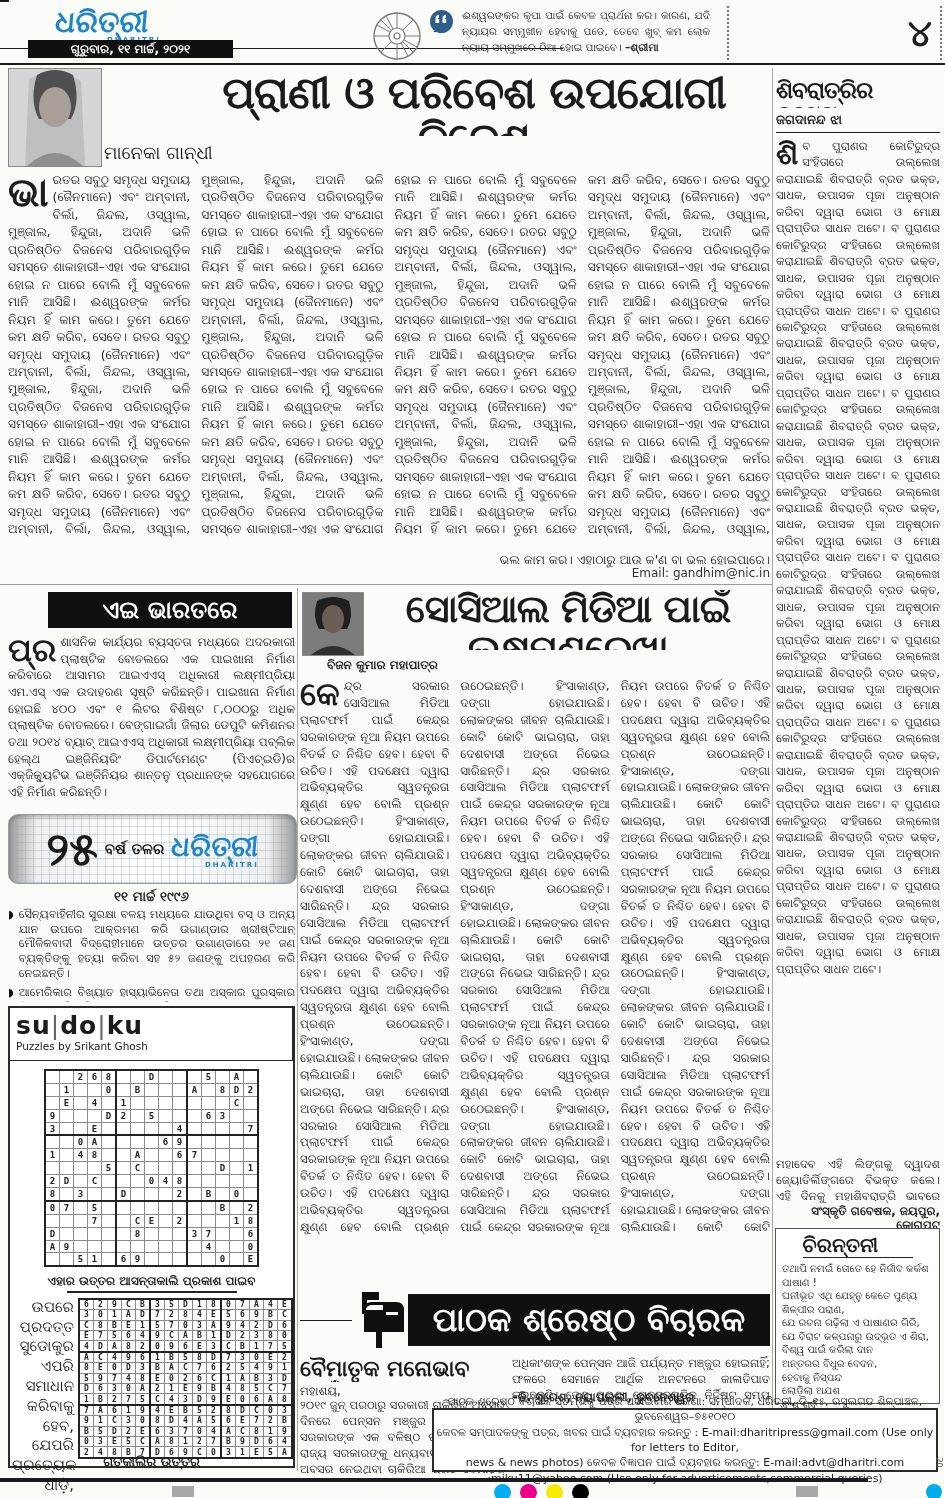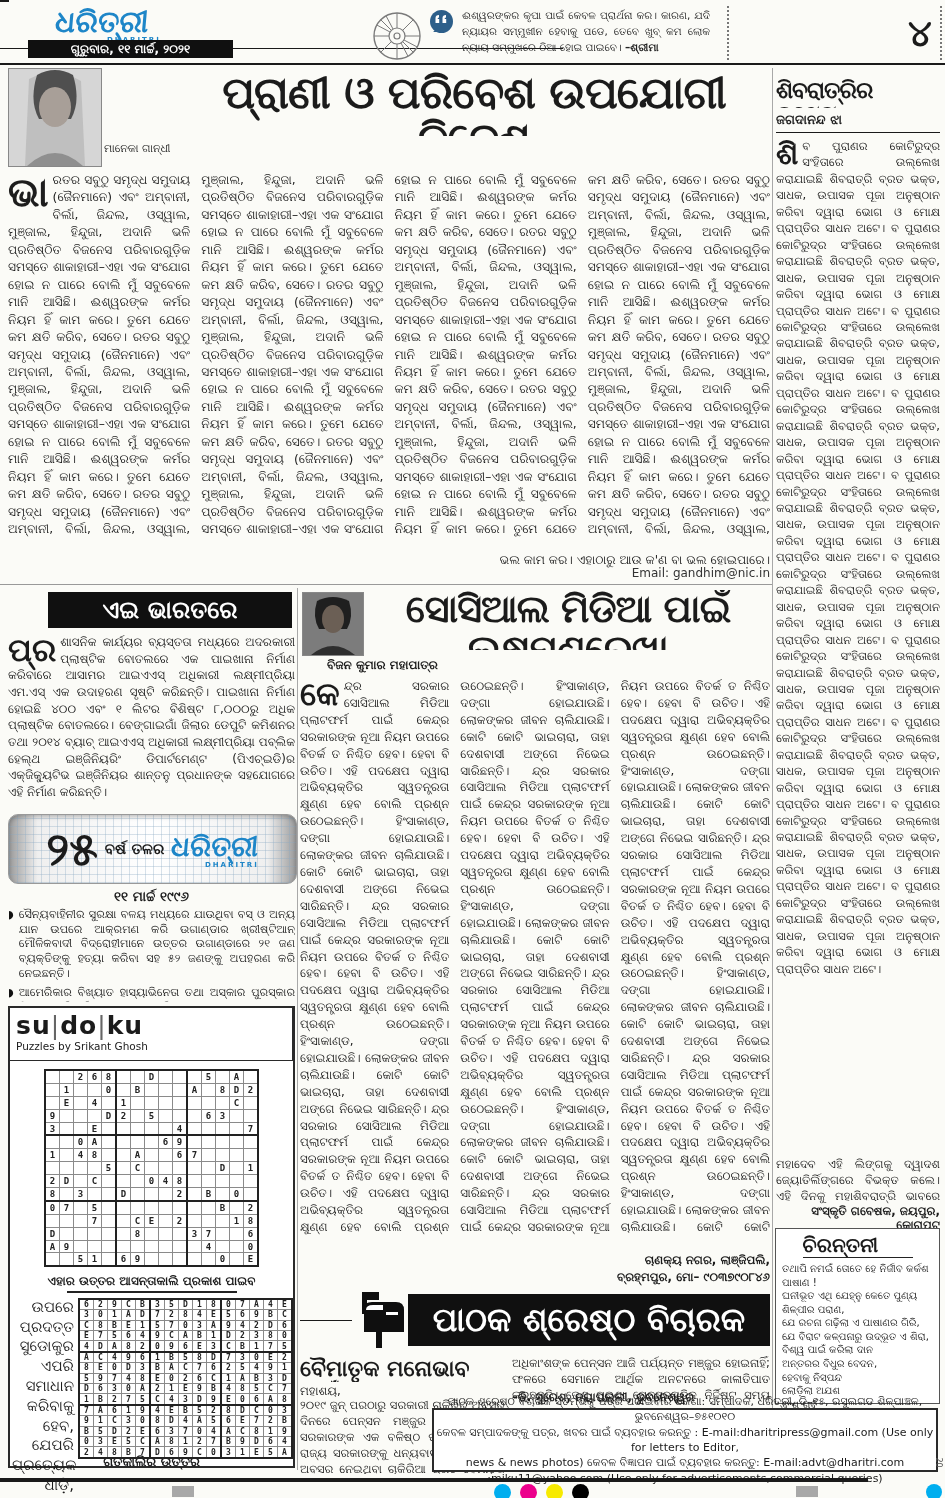--- a/index.html
+++ b/index.html
@@ -111,21 +111,21 @@
 
   <div class="abs photo" style="left:8px;top:68px;width:92px;height:97px;">
     <svg width="92" height="97" viewBox="0 0 92 97">
       <rect width="92" height="97" fill="#d6d6d6"></rect>
       <path d="M20 10 q26 -14 52 2 l4 85 l-60 0 Z" fill="#bfbfbf"></path>
       <path d="M28 6 q18 -10 36 0 q8 26 -2 44 l-32 0 q-10 -18 -2 -44Z" fill="#4f4f4f"></path>
       <ellipse cx="46" cy="38" rx="16" ry="20" fill="#a89f98"></ellipse>
       <path d="M18 97 q28 -26 56 0 Z" fill="#8f8f8f"></path>
     </svg>
   </div>
-  <div class="abs" style="left:104px;top:142px;width:110px;font-size:11px;">ମାନେକା ଗାନ୍ଧୀ</div>
+  <div class="abs" style="left:104px;top:142px;width:110px;font-size:18px;">ମାନେକା ଗାନ୍ଧୀ</div>
 
   <div class="abs headline fill" style="left:178px;top:70px;width:592px;height:66px;font-size:44px;">ପ୍ରାଣୀ ଓ ପରିବେଶ ଉପଯୋଗୀ ନିବେଶ</div>
 
   <div class="abs body-text just fill" style="left:8px;top:172px;width:762px;height:378px;column-count:4;column-gap:11px;">
     <span class="drop-cap">ଭା</span>
     <span>ରତର ସବୁଠୁ ସମୃଦ୍ଧ ସମୁଦାୟ (ଜୈନମାନେ) ଏବଂ ଅମ୍ବାନୀ, ବିର୍ଲା, ଜିନ୍ଦଲ, ଓସ୍ୱାଲ, ମୁଞ୍ଜାଲ, ହିନ୍ଦୁଜା, ଅଦାନି ଭଳି ପ୍ରତିଷ୍ଠିତ ବିଜନେସ ପରିବାରଗୁଡ଼ିକ ସମସ୍ତେ ଶାକାହାରୀ–ଏହା ଏକ ସଂଯୋଗ ହୋଇ ନ ପାରେ ବୋଲି ମୁଁ ସବୁବେଳେ ମାନି ଆସିଛି। ଈଶ୍ୱରଙ୍କ କର୍ମର ନିୟମ ହିଁ କାମ କରେ। ତୁମେ ଯେତେ କମ କ୍ଷତି କରିବ, ସେତେ। ରତର ସବୁଠୁ ସମୃଦ୍ଧ ସମୁଦାୟ (ଜୈନମାନେ) ଏବଂ ଅମ୍ବାନୀ, ବିର୍ଲା, ଜିନ୍ଦଲ, ଓସ୍ୱାଲ, ମୁଞ୍ଜାଲ, ହିନ୍ଦୁଜା, ଅଦାନି ଭଳି ପ୍ରତିଷ୍ଠିତ ବିଜନେସ ପରିବାରଗୁଡ଼ିକ ସମସ୍ତେ ଶାକାହାରୀ–ଏହା ଏକ ସଂଯୋଗ ହୋଇ ନ ପାରେ ବୋଲି ମୁଁ ସବୁବେଳେ ମାନି ଆସିଛି। ଈଶ୍ୱରଙ୍କ କର୍ମର ନିୟମ ହିଁ କାମ କରେ। ତୁମେ ଯେତେ କମ କ୍ଷତି କରିବ, ସେତେ। ରତର ସବୁଠୁ ସମୃଦ୍ଧ ସମୁଦାୟ (ଜୈନମାନେ) ଏବଂ ଅମ୍ବାନୀ, ବିର୍ଲା, ଜିନ୍ଦଲ, ଓସ୍ୱାଲ, ମୁଞ୍ଜାଲ, ହିନ୍ଦୁଜା, ଅଦାନି ଭଳି ପ୍ରତିଷ୍ଠିତ ବିଜନେସ ପରିବାରଗୁଡ଼ିକ ସମସ୍ତେ ଶାକାହାରୀ–ଏହା ଏକ ସଂଯୋଗ ହୋଇ ନ ପାରେ ବୋଲି ମୁଁ ସବୁବେଳେ ମାନି ଆସିଛି। ଈଶ୍ୱରଙ୍କ କର୍ମର ନିୟମ ହିଁ କାମ କରେ। ତୁମେ ଯେତେ କମ କ୍ଷତି କରିବ, ସେତେ। ରତର ସବୁଠୁ ସମୃଦ୍ଧ ସମୁଦାୟ (ଜୈନମାନେ) ଏବଂ ଅମ୍ବାନୀ, ବିର୍ଲା, ଜିନ୍ଦଲ, ଓସ୍ୱାଲ, ମୁଞ୍ଜାଲ, ହିନ୍ଦୁଜା, ଅଦାନି ଭଳି ପ୍ରତିଷ୍ଠିତ ବିଜନେସ ପରିବାରଗୁଡ଼ିକ ସମସ୍ତେ ଶାକାହାରୀ–ଏହା ଏକ ସଂଯୋଗ ହୋଇ ନ ପାରେ ବୋଲି ମୁଁ ସବୁବେଳେ ମାନି ଆସିଛି। ଈଶ୍ୱରଙ୍କ କର୍ମର ନିୟମ ହିଁ କାମ କରେ। ତୁମେ ଯେତେ କମ କ୍ଷତି କରିବ, ସେତେ। ରତର ସବୁଠୁ ସମୃଦ୍ଧ ସମୁଦାୟ (ଜୈନମାନେ) ଏବଂ ଅମ୍ବାନୀ, ବିର୍ଲା, ଜିନ୍ଦଲ, ଓସ୍ୱାଲ, ମୁଞ୍ଜାଲ, ହିନ୍ଦୁଜା, ଅଦାନି ଭଳି ପ୍ରତିଷ୍ଠିତ ବିଜନେସ ପରିବାରଗୁଡ଼ିକ ସମସ୍ତେ ଶାକାହାରୀ–ଏହା ଏକ ସଂଯୋଗ ହୋଇ ନ ପାରେ ବୋଲି ମୁଁ ସବୁବେଳେ ମାନି ଆସିଛି। ଈଶ୍ୱରଙ୍କ କର୍ମର ନିୟମ ହିଁ କାମ କରେ। ତୁମେ ଯେତେ କମ କ୍ଷତି କରିବ, ସେତେ। ରତର ସବୁଠୁ ସମୃଦ୍ଧ ସମୁଦାୟ (ଜୈନମାନେ) ଏବଂ ଅମ୍ବାନୀ, ବିର୍ଲା, ଜିନ୍ଦଲ, ଓସ୍ୱାଲ, ମୁଞ୍ଜାଲ, ହିନ୍ଦୁଜା, ଅଦାନି ଭଳି ପ୍ରତିଷ୍ଠିତ ବିଜନେସ ପରିବାରଗୁଡ଼ିକ ସମସ୍ତେ ଶାକାହାରୀ–ଏହା ଏକ ସଂଯୋଗ ହୋଇ ନ ପାରେ ବୋଲି ମୁଁ ସବୁବେଳେ ମାନି ଆସିଛି। ଈଶ୍ୱରଙ୍କ କର୍ମର ନିୟମ ହିଁ କାମ କରେ। ତୁମେ ଯେତେ କମ କ୍ଷତି କରିବ, ସେତେ। ରତର ସବୁଠୁ ସମୃଦ୍ଧ ସମୁଦାୟ (ଜୈନମାନେ) ଏବଂ ଅମ୍ବାନୀ, ବିର୍ଲା, ଜିନ୍ଦଲ, ଓସ୍ୱାଲ, ମୁଞ୍ଜାଲ, ହିନ୍ଦୁଜା, ଅଦାନି ଭଳି ପ୍ରତିଷ୍ଠିତ ବିଜନେସ ପରିବାରଗୁଡ଼ିକ ସମସ୍ତେ ଶାକାହାରୀ–ଏହା ଏକ ସଂଯୋଗ ହୋଇ ନ ପାରେ ବୋଲି ମୁଁ ସବୁବେଳେ ମାନି ଆସିଛି। ଈଶ୍ୱରଙ୍କ କର୍ମର ନିୟମ ହିଁ କାମ କରେ। ତୁମେ ଯେତେ କମ କ୍ଷତି କରିବ, ସେତେ। ରତର ସବୁଠୁ ସମୃଦ୍ଧ ସମୁଦାୟ (ଜୈନମାନେ) ଏବଂ ଅମ୍ବାନୀ, ବିର୍ଲା, ଜିନ୍ଦଲ, ଓସ୍ୱାଲ, ମୁଞ୍ଜାଲ, ହିନ୍ଦୁଜା, ଅଦାନି ଭଳି ପ୍ରତିଷ୍ଠିତ ବିଜନେସ ପରିବାରଗୁଡ଼ିକ ସମସ୍ତେ ଶାକାହାରୀ–ଏହା ଏକ ସଂଯୋଗ ହୋଇ ନ ପାରେ ବୋଲି ମୁଁ ସବୁବେଳେ ମାନି ଆସିଛି। ଈଶ୍ୱରଙ୍କ କର୍ମର ନିୟମ ହିଁ କାମ କରେ। ତୁମେ ଯେତେ କମ କ୍ଷତି କରିବ, ସେତେ। ରତର ସବୁଠୁ ସମୃଦ୍ଧ ସମୁଦାୟ (ଜୈନମାନେ) ଏବଂ ଅମ୍ବାନୀ, ବିର୍ଲା, ଜିନ୍ଦଲ, ଓସ୍ୱାଲ, ମୁଞ୍ଜାଲ, ହିନ୍ଦୁଜା, ଅଦାନି ଭଳି ପ୍ରତିଷ୍ଠିତ ବିଜନେସ ପରିବାରଗୁଡ଼ିକ ସମସ୍ତେ ଶାକାହାରୀ–ଏହା ଏକ ସଂଯୋଗ ହୋଇ ନ ପାରେ ବୋଲି ମୁଁ ସବୁବେଳେ ମାନି ଆସିଛି। ଈଶ୍ୱରଙ୍କ କର୍ମର ନିୟମ ହିଁ କାମ କରେ। ତୁମେ ଯେତେ କମ କ୍ଷତି କରିବ, ସେତେ। ରତର ସବୁଠୁ ସମୃଦ୍ଧ ସମୁଦାୟ (ଜୈନମାନେ) ଏବଂ ଅମ୍ବାନୀ, ବିର୍ଲା, ଜିନ୍ଦଲ, ଓସ୍ୱାଲ, ମୁଞ୍ଜାଲ, ହିନ୍ଦୁଜା, ଅଦାନି ଭଳି ପ୍ରତିଷ୍ଠିତ ବିଜନେସ ପରିବାରଗୁଡ଼ିକ ସମସ୍ତେ ଶାକାହାରୀ–ଏହା ଏକ ସଂଯୋଗ ହୋଇ ନ ପାରେ ବୋଲି ମୁଁ ସବୁବେଳେ ମାନି ଆସିଛି। ଈଶ୍ୱରଙ୍କ କର୍ମର ନିୟମ ହିଁ କାମ କରେ। ତୁମେ ଯେତେ କମ କ୍ଷତି କରିବ, ସେତେ। ରତର ସବୁଠୁ ସମୃଦ୍ଧ ସମୁଦାୟ (ଜୈନମାନେ) ଏବଂ ଅମ୍ବାନୀ, ବିର୍ଲା, ଜିନ୍ଦଲ, ଓସ୍ୱାଲ, ମୁଞ୍ଜାଲ, ହିନ୍ଦୁଜା, ଅଦାନି ଭଳି ପ୍ରତିଷ୍ଠିତ ବିଜନେସ ପରିବାରଗୁଡ଼ିକ ସମସ୍ତେ ଶାକାହାରୀ–ଏହା ଏକ ସଂଯୋଗ ହୋଇ ନ ପାରେ ବୋଲି ମୁଁ ସବୁବେଳେ ମାନି ଆସିଛି। ଈଶ୍ୱରଙ୍କ କର୍ମର ନିୟମ ହିଁ କାମ କରେ। ତୁମେ ଯେତେ କମ କ୍ଷତି କରିବ, ସେତେ। ରତର ସବୁଠୁ ସମୃଦ୍ଧ ସମୁଦାୟ (ଜୈନମାନେ) ଏବଂ ଅମ୍ବାନୀ, ବିର୍ଲା, ଜିନ୍ଦଲ, ଓସ୍ୱାଲ, ମୁଞ୍ଜାଲ, ହିନ୍ଦୁଜା, ଅଦାନି ଭଳି ପ୍ରତିଷ୍ଠିତ ବିଜନେସ ପରିବାରଗୁଡ଼ିକ ସମସ୍ତେ ଶାକାହାରୀ–ଏହା ଏକ ସଂଯୋଗ ହୋଇ ନ ପାରେ ବୋଲି ମୁଁ ସବୁବେଳେ ମାନି ଆସିଛି। ଈଶ୍ୱରଙ୍କ କର୍ମର ନିୟମ ହିଁ କାମ କରେ। ତୁମେ ଯେତେ କମ କ୍ଷତି କରିବ, ସେତେ। ରତର ସବୁଠୁ ସମୃଦ୍ଧ ସମୁଦାୟ (ଜୈନମାନେ) ଏବଂ ଅମ୍ବାନୀ, ବିର୍ଲା, ଜିନ୍ଦଲ, ଓସ୍ୱାଲ, ମୁଞ୍ଜାଲ, ହିନ୍ଦୁଜା, ଅଦାନି ଭଳି ପ୍ରତିଷ୍ଠିତ ବିଜନେସ ପରିବାରଗୁଡ଼ିକ ସମସ୍ତେ ଶାକାହାରୀ–ଏହା ଏକ ସଂଯୋଗ ହୋଇ ନ ପାରେ ବୋଲି ମୁଁ ସବୁବେଳେ ମାନି ଆସିଛି। ଈଶ୍ୱରଙ୍କ କର୍ମର ନିୟମ ହିଁ କାମ କରେ। ତୁମେ ଯେତେ କମ କ୍ଷତି କରିବ, ସେତେ। ରତର ସବୁଠୁ ସମୃଦ୍ଧ ସମୁଦାୟ (ଜୈନମାନେ) ଏବଂ ଅମ୍ବାନୀ, ବିର୍ଲା, ଜିନ୍ଦଲ, ଓସ୍ୱାଲ, ମୁଞ୍ଜାଲ, ହିନ୍ଦୁଜା, ଅଦାନି ଭଳି ପ୍ରତିଷ୍ଠିତ ବିଜନେସ ପରିବାରଗୁଡ଼ିକ ସମସ୍ତେ ଶାକାହାରୀ–ଏହା ଏକ ସଂଯୋଗ ହୋଇ ନ ପାରେ ବୋଲି ମୁଁ ସବୁବେଳେ ମାନି ଆସିଛି। ଈଶ୍ୱରଙ୍କ କର୍ମର ନିୟମ ହିଁ କାମ କରେ। ତୁମେ ଯେତେ କମ କ୍ଷତି କରିବ, ସେତେ। ରତର ସବୁଠୁ ସମୃଦ୍ଧ ସମୁଦାୟ (ଜୈନମାନେ) ଏବଂ ଅମ୍ବାନୀ, ବିର୍ଲା, ଜିନ୍ଦଲ, ଓସ୍ୱାଲ, ମୁଞ୍ଜାଲ, ହିନ୍ଦୁଜା, ଅଦାନି ଭଳି ପ୍ରତିଷ୍ଠିତ ବିଜନେସ ପରିବାରଗୁଡ଼ିକ ସମସ୍ତେ ଶାକାହାରୀ–ଏହା ଏକ ସଂଯୋଗ ହୋଇ ନ ପାରେ ବୋଲି ମୁଁ ସବୁବେଳେ ମାନି ଆସିଛି। ଈଶ୍ୱରଙ୍କ କର୍ମର ନିୟମ ହିଁ କାମ କରେ। ତୁମେ ଯେତେ କମ କ୍ଷତି କରିବ, ସେତେ। ରତର ସବୁଠୁ ସମୃଦ୍ଧ ସମୁଦାୟ (ଜୈନମାନେ) ଏବଂ ଅମ୍ବାନୀ, ବିର୍ଲା, ଜିନ୍ଦଲ, ଓସ୍ୱାଲ, ମୁଞ୍ଜାଲ, ହିନ୍ଦୁଜା, ଅଦାନି ଭଳି ପ୍ରତିଷ୍ଠିତ ବିଜନେସ ପରିବାରଗୁଡ଼ିକ ସମସ୍ତେ ଶାକାହାରୀ–ଏହା ଏକ ସଂଯୋଗ ହୋଇ ନ ପାରେ ବୋଲି ମୁଁ ସବୁବେଳେ ମାନି ଆସିଛି। ଈଶ୍ୱରଙ୍କ କର୍ମର ନିୟମ ହିଁ କାମ କରେ। ତୁମେ ଯେତେ କମ କ୍ଷତି କରିବ, ସେତେ। ରତର ସବୁଠୁ ସମୃଦ୍ଧ ସମୁଦାୟ (ଜୈନମାନେ) ଏବଂ ଅମ୍ବାନୀ, ବିର୍ଲା, ଜିନ୍ଦଲ, ଓସ୍ୱାଲ, ମୁଞ୍ଜାଲ, ହିନ୍ଦୁଜା, ଅଦାନି ଭଳି ପ୍ରତିଷ୍ଠିତ ବିଜନେସ ପରିବାରଗୁଡ଼ିକ ସମସ୍ତେ ଶାକାହାରୀ–ଏହା ଏକ ସଂଯୋଗ ହୋଇ ନ ପାରେ ବୋଲି ମୁଁ ସବୁବେଳେ ମାନି ଆସିଛି। ଈଶ୍ୱରଙ୍କ କର୍ମର ନିୟମ ହିଁ କାମ କରେ। ତୁମେ ଯେତେ କମ କ୍ଷତି କରିବ, ସେତେ। ରତର ସବୁଠୁ ସମୃଦ୍ଧ ସମୁଦାୟ (ଜୈନମାନେ) ଏବଂ ଅମ୍ବାନୀ, ବିର୍ଲା, ଜିନ୍ଦଲ, ଓସ୍ୱାଲ, ମୁଞ୍ଜାଲ, ହିନ୍ଦୁଜା, ଅଦାନି ଭଳି ପ୍ରତିଷ୍ଠିତ ବିଜନେସ ପରିବାରଗୁଡ଼ିକ ସମସ୍ତେ ଶାକାହାରୀ–ଏହା ଏକ ସଂଯୋଗ ହୋଇ ନ ପାରେ ବୋଲି ମୁଁ ସବୁବେଳେ ମାନି ଆସିଛି। ଈଶ୍ୱରଙ୍କ କର୍ମର ନିୟମ ହିଁ କାମ କରେ। ତୁମେ ଯେତେ କମ କ୍ଷତି କରିବ, ସେତେ।</span>
   </div>
   <div class="abs body-text" style="left:480px;top:552px;width:290px;text-align:right;">ଭଲ କାମ କର। ଏହାଠାରୁ ଆଉ କ'ଣ ବା ଭଲ ହୋଇପାରେ।</div>
   <div class="abs" style="left:600px;top:566px;width:170px;text-align:right;font-size:12px;color:#333;">Email: gandhim@nic.in</div>
 
@@ -741,22 +741,20 @@
       <path d="M8 62 q22 -18 44 0 Z" fill="#2e2e2e"></path>
     </svg>
   </div>
   <div class="abs byline" style="left:300px;top:658px;width:165px;font-size:12px;text-align:center;">ବିଜନ କୁମାର ମହାପାତ୍ର</div>
   <div class="abs headline fill" style="left:366px;top:590px;width:404px;height:60px;font-size:38px;">ସୋସିଆଲ ମିଡିଆ ପାଇଁ ଲକ୍ଷ୍ମଣରେଖା</div>
 
   <div class="abs just fill" style="left:300px;top:678px;width:470px;height:570px;column-count:3;column-gap:11px;font-size:11.9px;line-height:1.42;">
     <span class="drop-cap" style="font-size:32px;">କେ</span>
     <span>ନ୍ଦ୍ର ସରକାର ସୋସିଆଲ ମିଡିଆ ପ୍ଲାଟଫର୍ମ ପାଇଁ କେନ୍ଦ୍ର ସରକାରଙ୍କ ନୂଆ ନିୟମ ଉପରେ ବିତର୍କ ତ ନିଶ୍ଚିତ ହେବ। ହେବା ବି ଉଚିତ। ଏହି ପଦକ୍ଷେପ ଦ୍ୱାରା ଅଭିବ୍ୟକ୍ତିର ସ୍ୱତନ୍ତ୍ରତା କ୍ଷୁଣ୍ଣ ହେବ ବୋଲି ପ୍ରଶ୍ନ ଉଠେଇଛନ୍ତି। ହିଂସାକାଣ୍ଡ, ଦଙ୍ଗା ହୋଇଯାଉଛି। ଲୋକଙ୍କର ଜୀବନ ଚାଲିଯାଉଛି। କୋଟି କୋଟି ଭାଇଚାରା, ତାହା ଦେଶବାସୀ ଅଙ୍ଗେ ନିଭେଇ ସାରିଛନ୍ତି। ନ୍ଦ୍ର ସରକାର ସୋସିଆଲ ମିଡିଆ ପ୍ଲାଟଫର୍ମ ପାଇଁ କେନ୍ଦ୍ର ସରକାରଙ୍କ ନୂଆ ନିୟମ ଉପରେ ବିତର୍କ ତ ନିଶ୍ଚିତ ହେବ। ହେବା ବି ଉଚିତ। ଏହି ପଦକ୍ଷେପ ଦ୍ୱାରା ଅଭିବ୍ୟକ୍ତିର ସ୍ୱତନ୍ତ୍ରତା କ୍ଷୁଣ୍ଣ ହେବ ବୋଲି ପ୍ରଶ୍ନ ଉଠେଇଛନ୍ତି। ହିଂସାକାଣ୍ଡ, ଦଙ୍ଗା ହୋଇଯାଉଛି। ଲୋକଙ୍କର ଜୀବନ ଚାଲିଯାଉଛି। କୋଟି କୋଟି ଭାଇଚାରା, ତାହା ଦେଶବାସୀ ଅଙ୍ଗେ ନିଭେଇ ସାରିଛନ୍ତି। ନ୍ଦ୍ର ସରକାର ସୋସିଆଲ ମିଡିଆ ପ୍ଲାଟଫର୍ମ ପାଇଁ କେନ୍ଦ୍ର ସରକାରଙ୍କ ନୂଆ ନିୟମ ଉପରେ ବିତର୍କ ତ ନିଶ୍ଚିତ ହେବ। ହେବା ବି ଉଚିତ। ଏହି ପଦକ୍ଷେପ ଦ୍ୱାରା ଅଭିବ୍ୟକ୍ତିର ସ୍ୱତନ୍ତ୍ରତା କ୍ଷୁଣ୍ଣ ହେବ ବୋଲି ପ୍ରଶ୍ନ ଉଠେଇଛନ୍ତି। ହିଂସାକାଣ୍ଡ, ଦଙ୍ଗା ହୋଇଯାଉଛି। ଲୋକଙ୍କର ଜୀବନ ଚାଲିଯାଉଛି। କୋଟି କୋଟି ଭାଇଚାରା, ତାହା ଦେଶବାସୀ ଅଙ୍ଗେ ନିଭେଇ ସାରିଛନ୍ତି। ନ୍ଦ୍ର ସରକାର ସୋସିଆଲ ମିଡିଆ ପ୍ଲାଟଫର୍ମ ପାଇଁ କେନ୍ଦ୍ର ସରକାରଙ୍କ ନୂଆ ନିୟମ ଉପରେ ବିତର୍କ ତ ନିଶ୍ଚିତ ହେବ। ହେବା ବି ଉଚିତ। ଏହି ପଦକ୍ଷେପ ଦ୍ୱାରା ଅଭିବ୍ୟକ୍ତିର ସ୍ୱତନ୍ତ୍ରତା କ୍ଷୁଣ୍ଣ ହେବ ବୋଲି ପ୍ରଶ୍ନ ଉଠେଇଛନ୍ତି। ହିଂସାକାଣ୍ଡ, ଦଙ୍ଗା ହୋଇଯାଉଛି। ଲୋକଙ୍କର ଜୀବନ ଚାଲିଯାଉଛି। କୋଟି କୋଟି ଭାଇଚାରା, ତାହା ଦେଶବାସୀ ଅଙ୍ଗେ ନିଭେଇ ସାରିଛନ୍ତି। ନ୍ଦ୍ର ସରକାର ସୋସିଆଲ ମିଡିଆ ପ୍ଲାଟଫର୍ମ ପାଇଁ କେନ୍ଦ୍ର ସରକାରଙ୍କ ନୂଆ ନିୟମ ଉପରେ ବିତର୍କ ତ ନିଶ୍ଚିତ ହେବ। ହେବା ବି ଉଚିତ। ଏହି ପଦକ୍ଷେପ ଦ୍ୱାରା ଅଭିବ୍ୟକ୍ତିର ସ୍ୱତନ୍ତ୍ରତା କ୍ଷୁଣ୍ଣ ହେବ ବୋଲି ପ୍ରଶ୍ନ ଉଠେଇଛନ୍ତି। ହିଂସାକାଣ୍ଡ, ଦଙ୍ଗା ହୋଇଯାଉଛି। ଲୋକଙ୍କର ଜୀବନ ଚାଲିଯାଉଛି। କୋଟି କୋଟି ଭାଇଚାରା, ତାହା ଦେଶବାସୀ ଅଙ୍ଗେ ନିଭେଇ ସାରିଛନ୍ତି। ନ୍ଦ୍ର ସରକାର ସୋସିଆଲ ମିଡିଆ ପ୍ଲାଟଫର୍ମ ପାଇଁ କେନ୍ଦ୍ର ସରକାରଙ୍କ ନୂଆ ନିୟମ ଉପରେ ବିତର୍କ ତ ନିଶ୍ଚିତ ହେବ। ହେବା ବି ଉଚିତ। ଏହି ପଦକ୍ଷେପ ଦ୍ୱାରା ଅଭିବ୍ୟକ୍ତିର ସ୍ୱତନ୍ତ୍ରତା କ୍ଷୁଣ୍ଣ ହେବ ବୋଲି ପ୍ରଶ୍ନ ଉଠେଇଛନ୍ତି। ହିଂସାକାଣ୍ଡ, ଦଙ୍ଗା ହୋଇଯାଉଛି। ଲୋକଙ୍କର ଜୀବନ ଚାଲିଯାଉଛି। କୋଟି କୋଟି ଭାଇଚାରା, ତାହା ଦେଶବାସୀ ଅଙ୍ଗେ ନିଭେଇ ସାରିଛନ୍ତି। ନ୍ଦ୍ର ସରକାର ସୋସିଆଲ ମିଡିଆ ପ୍ଲାଟଫର୍ମ ପାଇଁ କେନ୍ଦ୍ର ସରକାରଙ୍କ ନୂଆ ନିୟମ ଉପରେ ବିତର୍କ ତ ନିଶ୍ଚିତ ହେବ। ହେବା ବି ଉଚିତ। ଏହି ପଦକ୍ଷେପ ଦ୍ୱାରା ଅଭିବ୍ୟକ୍ତିର ସ୍ୱତନ୍ତ୍ରତା କ୍ଷୁଣ୍ଣ ହେବ ବୋଲି ପ୍ରଶ୍ନ ଉଠେଇଛନ୍ତି। ହିଂସାକାଣ୍ଡ, ଦଙ୍ଗା ହୋଇଯାଉଛି। ଲୋକଙ୍କର ଜୀବନ ଚାଲିଯାଉଛି। କୋଟି କୋଟି ଭାଇଚାରା, ତାହା ଦେଶବାସୀ ଅଙ୍ଗେ ନିଭେଇ ସାରିଛନ୍ତି। ନ୍ଦ୍ର ସରକାର ସୋସିଆଲ ମିଡିଆ ପ୍ଲାଟଫର୍ମ ପାଇଁ କେନ୍ଦ୍ର ସରକାରଙ୍କ ନୂଆ ନିୟମ ଉପରେ ବିତର୍କ ତ ନିଶ୍ଚିତ ହେବ। ହେବା ବି ଉଚିତ। ଏହି ପଦକ୍ଷେପ ଦ୍ୱାରା ଅଭିବ୍ୟକ୍ତିର ସ୍ୱତନ୍ତ୍ରତା କ୍ଷୁଣ୍ଣ ହେବ ବୋଲି ପ୍ରଶ୍ନ ଉଠେଇଛନ୍ତି। ହିଂସାକାଣ୍ଡ, ଦଙ୍ଗା ହୋଇଯାଉଛି। ଲୋକଙ୍କର ଜୀବନ ଚାଲିଯାଉଛି। କୋଟି କୋଟି ଭାଇଚାରା, ତାହା ଦେଶବାସୀ ଅଙ୍ଗେ ନିଭେଇ ସାରିଛନ୍ତି। ନ୍ଦ୍ର ସରକାର ସୋସିଆଲ ମିଡିଆ ପ୍ଲାଟଫର୍ମ ପାଇଁ କେନ୍ଦ୍ର ସରକାରଙ୍କ ନୂଆ ନିୟମ ଉପରେ ବିତର୍କ ତ ନିଶ୍ଚିତ ହେବ। ହେବା ବି ଉଚିତ। ଏହି ପଦକ୍ଷେପ ଦ୍ୱାରା ଅଭିବ୍ୟକ୍ତିର ସ୍ୱତନ୍ତ୍ରତା କ୍ଷୁଣ୍ଣ ହେବ ବୋଲି ପ୍ରଶ୍ନ ଉଠେଇଛନ୍ତି। ହିଂସାକାଣ୍ଡ, ଦଙ୍ଗା ହୋଇଯାଉଛି। ଲୋକଙ୍କର ଜୀବନ ଚାଲିଯାଉଛି। କୋଟି କୋଟି ଭାଇଚାରା, ତାହା ଦେଶବାସୀ ଅଙ୍ଗେ ନିଭେଇ ସାରିଛନ୍ତି।</span>
   </div>
-  <div class="abs pre" style="left:590px;top:1252px;width:180px;text-align:right;font-size:11.8px;font-weight:600;line-height:1.45;">ଚାଣକ୍ୟ ନଗର, ଲାଞ୍ଜିପଲି,
-ବ୍ରହ୍ମପୁର, ମୋ– ୯୦୩୭୯୦୮୪୬</div>
 
   <div class="abs rule" style="left:300px;top:1320px;width:52px;height:1px;"></div>
   <div class="abs" style="left:356px;top:1290px;width:48px;height:60px;">
     <svg width="48" height="60" viewBox="0 0 48 60">
       <rect x="6" y="2" width="5" height="22" fill="#0f0f0f"></rect>
       <rect x="11" y="2" width="12" height="8" fill="#0f0f0f"></rect>
       <path d="M8 18 q0 -6 8 -6 l24 0 q8 0 8 8 l0 22 l-40 0 Z" fill="#0f0f0f"></path>
       <path d="M10 20 q0 -5 7 -5 l10 0 l0 5 Z" fill="#fff"></path>
       <rect x="30" y="22" width="12" height="3" fill="#fff"></rect>
       <rect x="20" y="42" width="6" height="16" fill="#0f0f0f"></rect>

